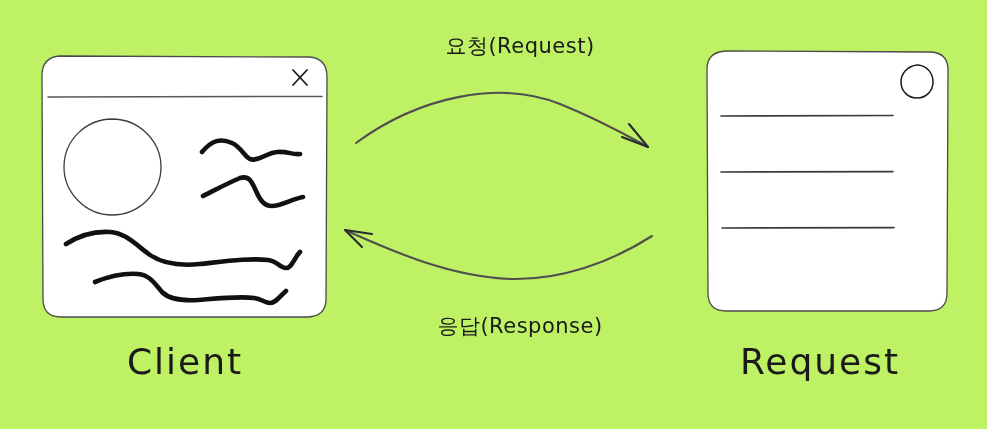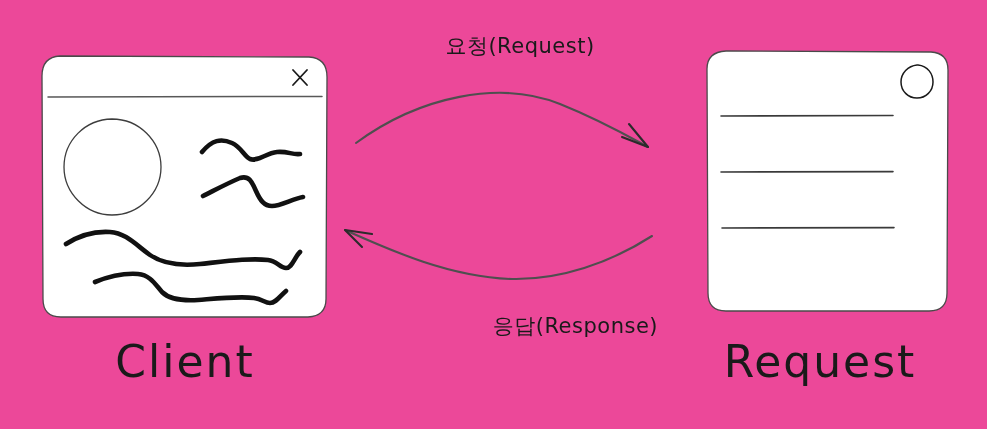--- a/index.html
+++ b/index.html
@@ -8,21 +8,21 @@
     padding: 0;
     background: #ffffff;
   }
   body {
     font-family: "DejaVu Sans", sans-serif;
   }
   #canvas {
     position: relative;
     width: 987px;
     height: 429px;
-    background: #ec4899;
+    background: #bef264;
     overflow: hidden;
   }
   #sketch {
     position: absolute;
     left: 0;
     top: 0;
     width: 987px;
     height: 429px;
   }
   .hand-label {
@@ -31,34 +31,33 @@
     color: #1a1a1a;
     white-space: nowrap;
     text-align: center;
     letter-spacing: 0.5px;
   }
   .arrow-label {
     font-size: 21px;
     line-height: 24px;
   }
   .node-caption {
-    font-size: 44px;
+    font-size: 36px;
     line-height: 44px;
     letter-spacing: 2px;
   }
   #label-request {
     left: 374px;
     top: 34px;
     width: 292px;
   }
   #label-response {
-    left: 366px;
+    left: 374px;
     top: 314px;
     width: 292px;
-    text-align: right;
   }
   #caption-client {
     left: 35px;
     top: 340px;
     width: 300px;
   }
   #caption-server {
     left: 670px;
     top: 340px;
     width: 300px;

